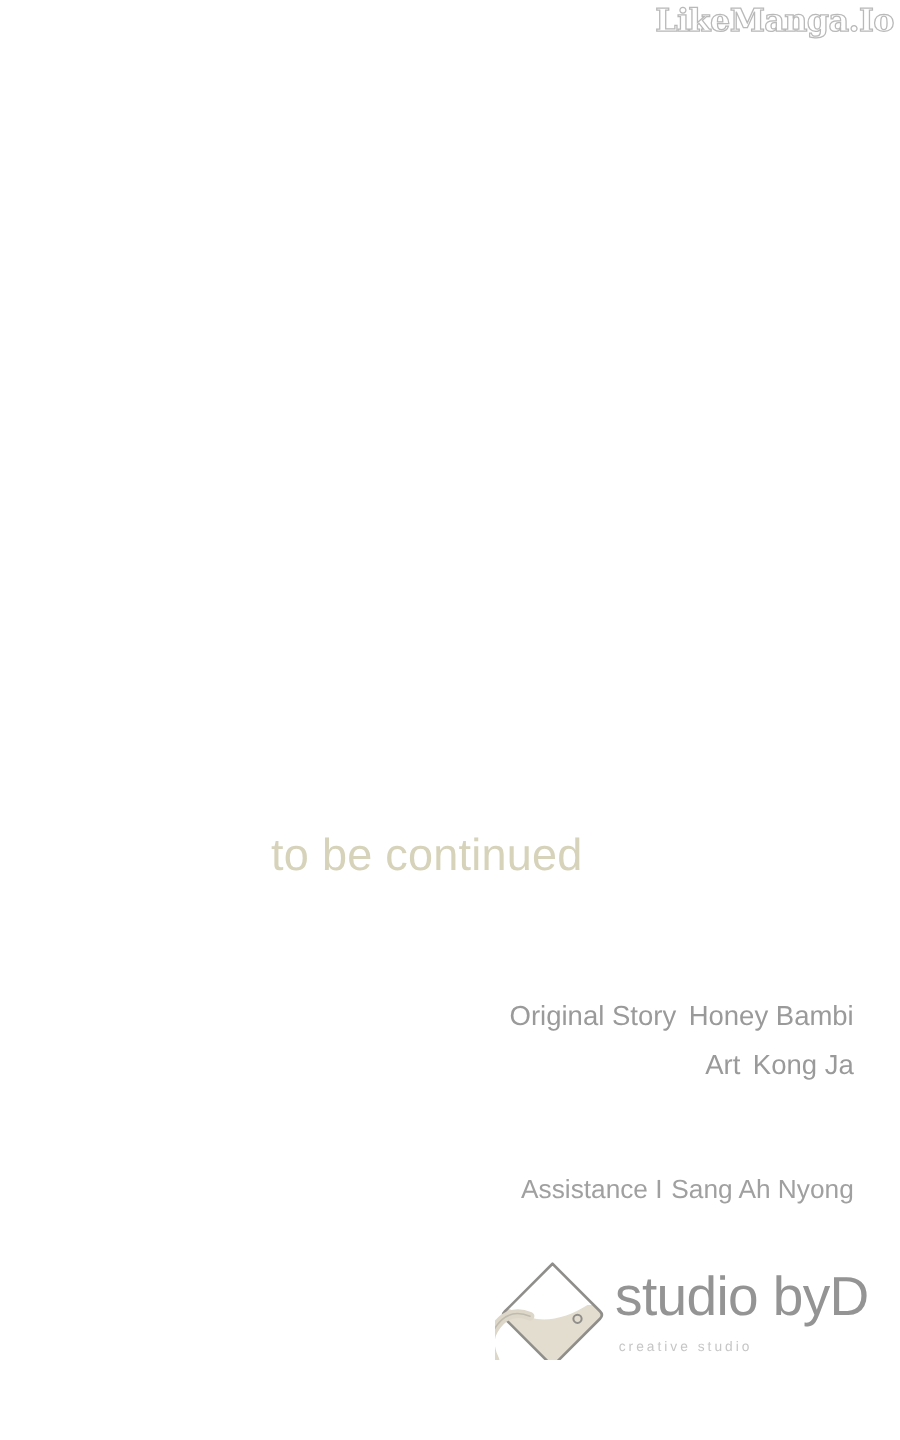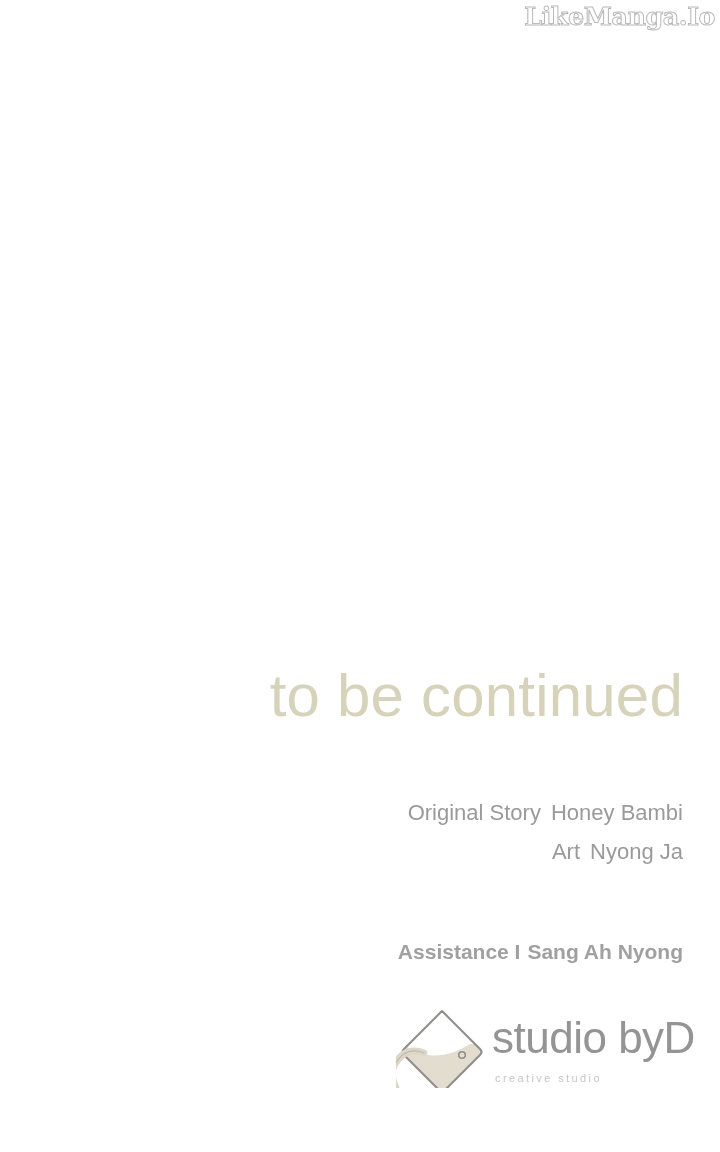--- a/index.html
+++ b/index.html
@@ -37,22 +37,22 @@
     transform-origin: right top;
     user-select: none;
   }
 
   
   .tbc {
     position: absolute;
     left: 0;
     right: 37px;
     top: 666px;
-    text-align: right;
-    font-size: 60px;
+    text-align: center;
+    font-size: 36px;
     font-weight: 400;
     color: #d6d3ba;
     letter-spacing: 0.2px;
     line-height: 1.0;
     white-space: nowrap;
   }
 
   
   .credits {
     position: absolute;
@@ -80,21 +80,21 @@
   
   .assistance {
     position: absolute;
     left: 0;
     right: 37px;
     top: 938px;
     text-align: right;
     color: #a0a0a0;
     font-size: 21px;
     line-height: 28px;
-    font-weight: 700;
+    font-weight: 400;
     white-space: nowrap;
   }
   .assistance .gap {
     display: inline-block;
     width: 7px;
   }
 
   
   .logo {
     position: absolute;
@@ -142,21 +142,21 @@
 
   <div class="watermark">LikeManga.Io</div>
 
   <div class="tbc">to be continued</div>
 
   <div class="credits">
     <span class="crow">
       <span class="role">Original Story</span><span class="gap"></span><span class="name">Honey Bambi</span>
     </span>
     <span class="crow">
-      <span class="role">Art</span><span class="gap"></span><span class="name">Nyong Ja</span>
+      <span class="role">Art</span><span class="gap"></span><span class="name">Kong Ja</span>
     </span>
   </div>
 
   <div class="assistance">
     <span>Assistance I</span><span class="gap"></span><span>Sang Ah  Nyong</span>
   </div>
 
   <div class="logo">
     <svg class="logo-mark" viewBox="0 0 92 90">
       <defs>

